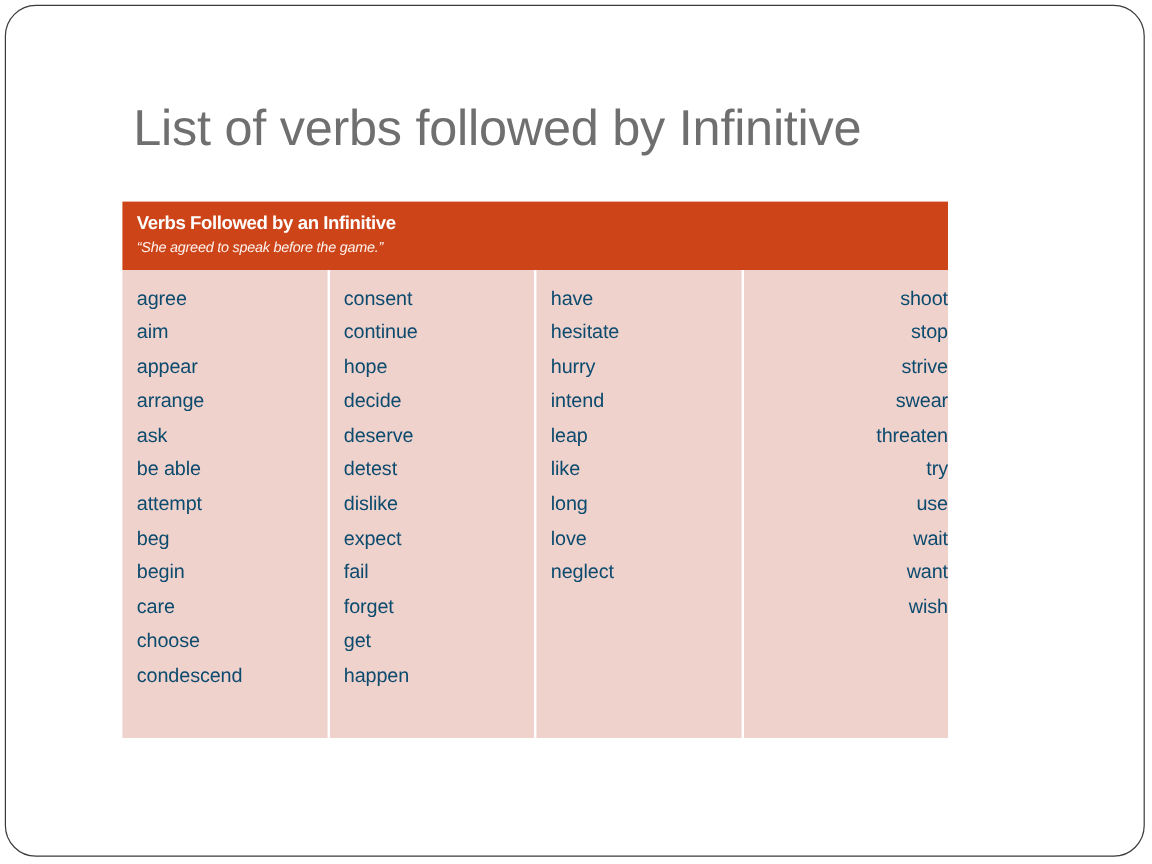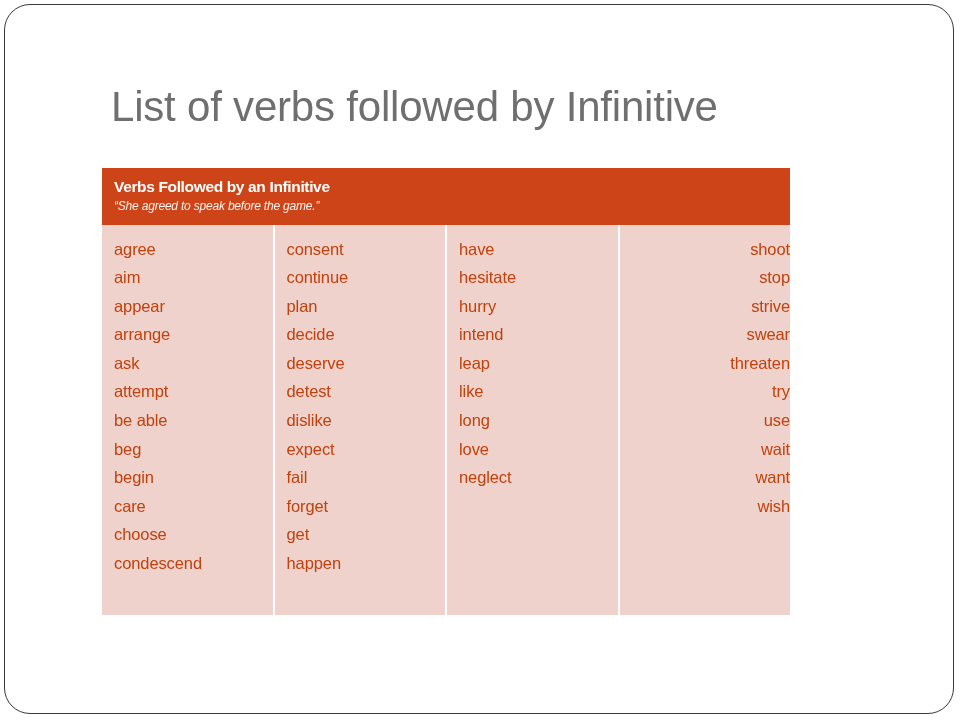--- a/index.html
+++ b/index.html
@@ -79,21 +79,21 @@
     border-right: 2px solid #ffffff;
   }
 
   .verb-column:last-child {
     border-right: none;
     text-align: right;
   }
 
   .verb-item {
     font-size: 16.5px;
-    color: #c2410c;
+    color: #0c4a6e;
     line-height: 28.6px;
     letter-spacing: -0.1px;
     white-space: nowrap;
   }
 </style>
 </head>
 <body>
 
 <div id="slide-frame">
 
@@ -106,32 +106,32 @@
       <div id="table-header-example">“She agreed to speak before the game.”</div>
     </div>
 
     <div id="table-body">
         <div class="verb-column">
           <div class="verb-item">agree</div>
           <div class="verb-item">aim</div>
           <div class="verb-item">appear</div>
           <div class="verb-item">arrange</div>
           <div class="verb-item">ask</div>
+          <div class="verb-item">be able</div>
           <div class="verb-item">attempt</div>
-          <div class="verb-item">be able</div>
           <div class="verb-item">beg</div>
           <div class="verb-item">begin</div>
           <div class="verb-item">care</div>
           <div class="verb-item">choose</div>
           <div class="verb-item">condescend</div>
         </div>
         <div class="verb-column">
           <div class="verb-item">consent</div>
           <div class="verb-item">continue</div>
-          <div class="verb-item">plan</div>
+          <div class="verb-item">hope</div>
           <div class="verb-item">decide</div>
           <div class="verb-item">deserve</div>
           <div class="verb-item">detest</div>
           <div class="verb-item">dislike</div>
           <div class="verb-item">expect</div>
           <div class="verb-item">fail</div>
           <div class="verb-item">forget</div>
           <div class="verb-item">get</div>
           <div class="verb-item">happen</div>
         </div>

